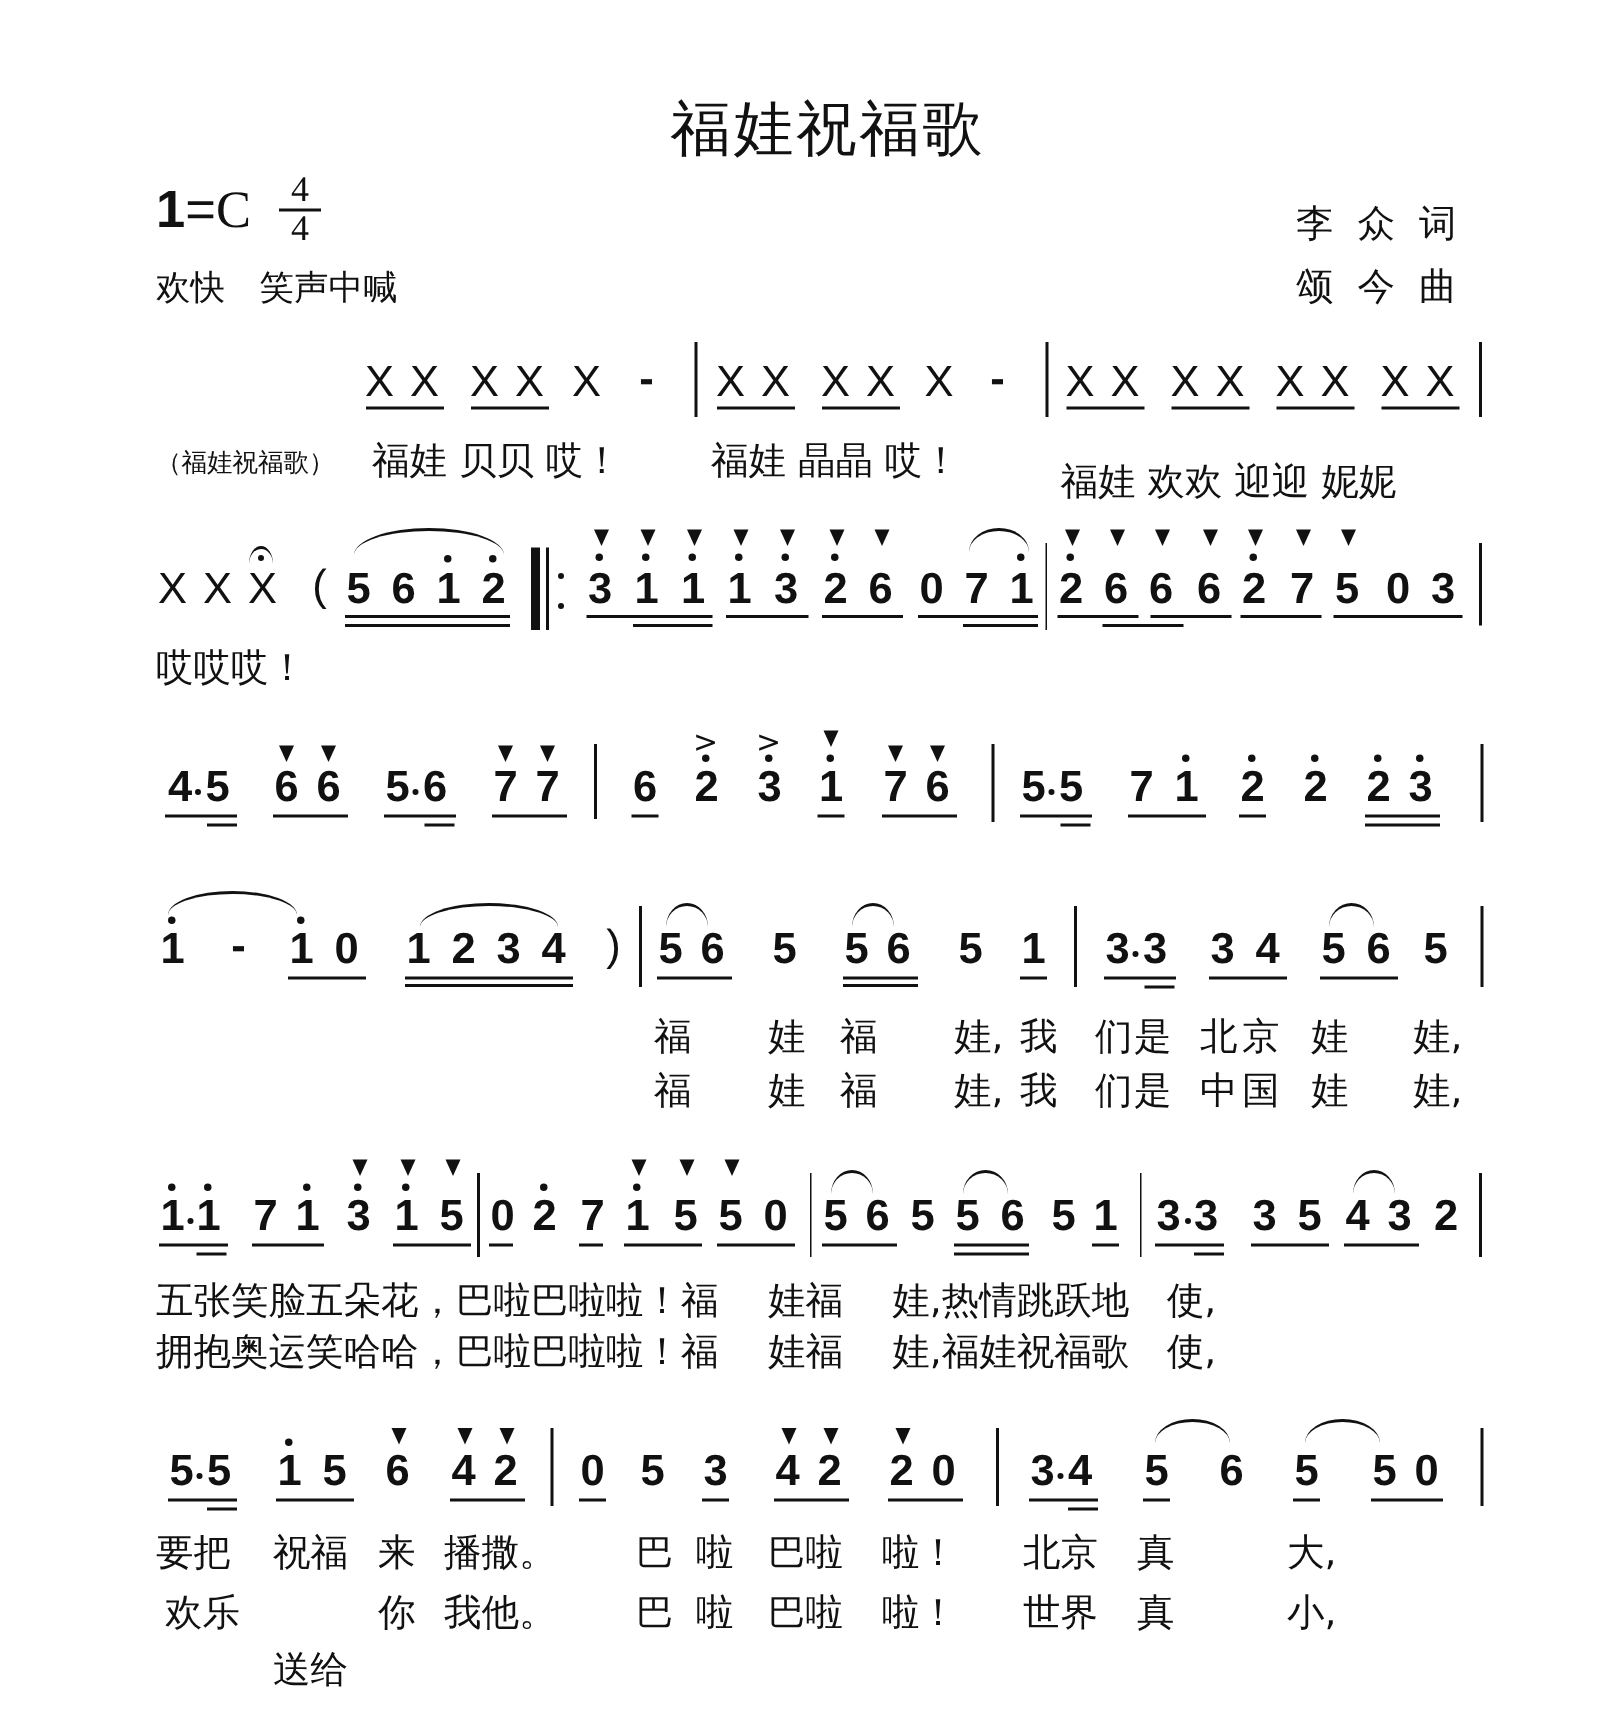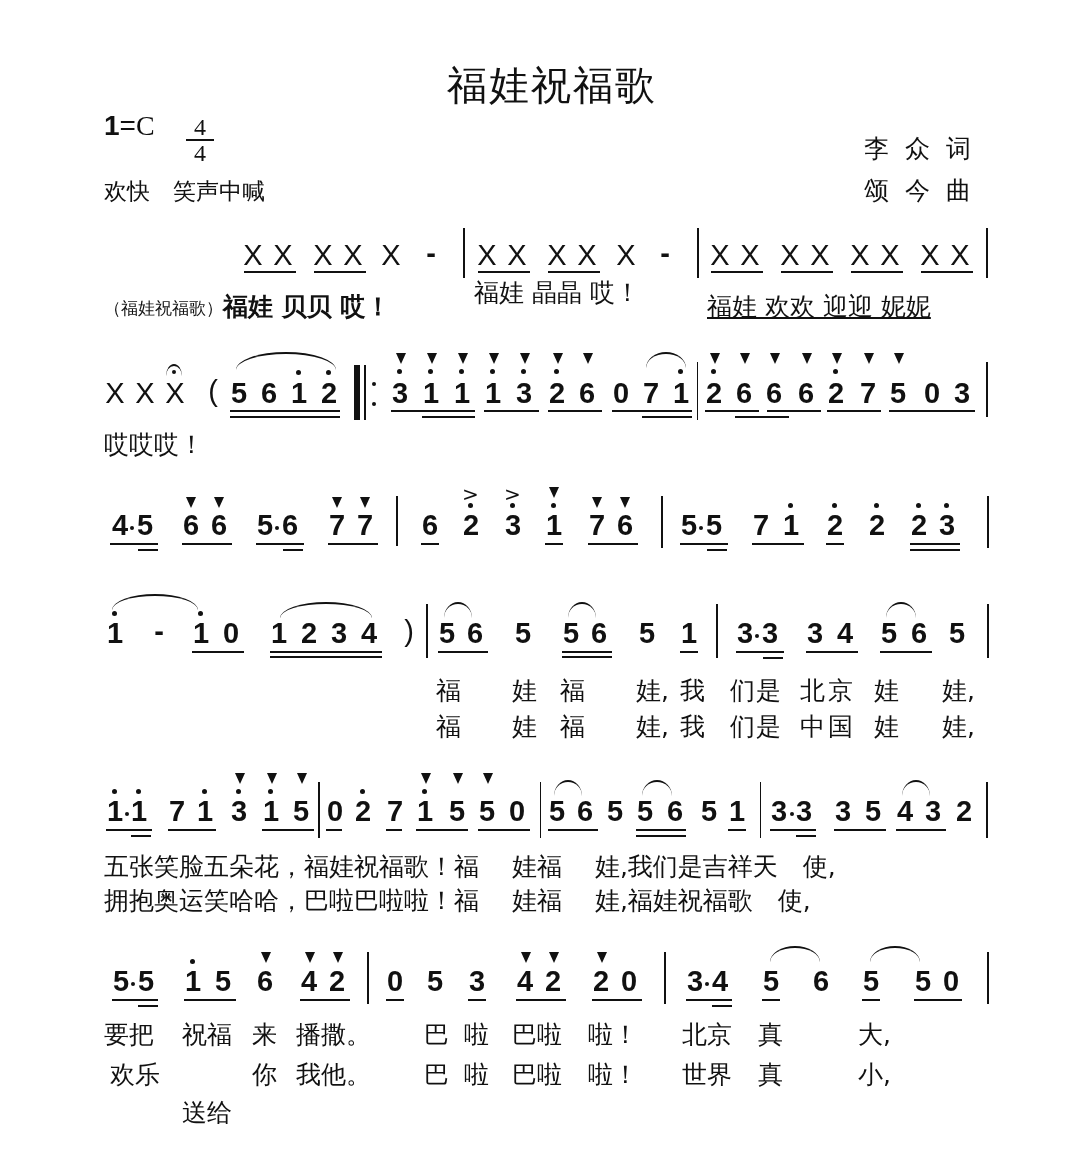--- a/index.html
+++ b/index.html
@@ -1,19 +1,19 @@
 <!DOCTYPE html>
 <html><head>
 <meta charset="utf-8">
 <style>
   html,body{margin:0;padding:0;background:#fff;}
   body{width:1071px;height:1156px;position:relative;overflow:hidden;color:#111;font-family:"DejaVu Sans","Liberation Sans",sans-serif;}
   .abs{position:absolute;}
   .title{left:0;width:1104px;top:58px;text-align:center;font-size:40px;letter-spacing:2px;font-family:"DejaVu Sans",sans-serif;font-weight:400;}
-  .key{left:104px;top:110px;font-size:28px;font-family:"Liberation Sans",sans-serif;}
+  .key{left:104px;top:120px;font-size:35px;font-family:"Liberation Sans",sans-serif;}
   .key b{font-weight:700;}
   .frac{position:absolute;left:186px;top:116px;width:28px;text-align:center;font-family:"Liberation Serif",serif;font-size:24px;line-height:22px;}
   .frac .line{height:2px;background:#111;margin:1px 0;}
   .tempo{left:104px;top:176px;font-size:23px;}
   .credit{right:84px;font-size:25px;letter-spacing:16px;}
   .note{position:absolute;font-family:"Liberation Sans",sans-serif;font-weight:700;font-size:29px;line-height:30px;width:22px;text-align:center;}
   .bar{position:absolute;width:2px;background:#111;}
   .ul{position:absolute;height:2px;background:#111;}
   .dot{position:absolute;width:5px;height:5px;border-radius:50%;background:#111;}
   .tri{position:absolute;width:0;height:0;border-left:5px solid transparent;border-right:5px solid transparent;border-top:11px solid #111;}
@@ -63,23 +63,23 @@
   <span class="note" style="left:849px;top:240px;font-weight:400;">X</span>
   <span class="note" style="left:879px;top:240px;font-weight:400;">X</span>
   <span class="note" style="left:919px;top:240px;font-weight:400;">X</span>
   <span class="note" style="left:949px;top:240px;font-weight:400;">X</span>
   <div class="ul" style="left:711px;top:271px;width:52px;"></div>
   <div class="ul" style="left:781px;top:271px;width:52px;"></div>
   <div class="ul" style="left:851px;top:271px;width:52px;"></div>
   <div class="ul" style="left:921px;top:271px;width:52px;"></div>
   <div class="bar" style="left:986px;top:228px;height:50px;"></div>
   <span class="lyr lyrsm" style="left:104px;top:297px;">（福娃祝福歌）</span>
-  <span class="lyr" style="left:223px;top:290px;font-weight:bold;">福娃 贝贝 哎！</span>
-  <span class="lyr" style="left:474px;top:276px;">福娃 晶晶 哎！</span>
-  <span class="lyr" style="left:707px;top:290px;text-decoration:underline;">福娃 欢欢 迎迎 妮妮</span>
+  <span class="lyr" style="left:248px;top:290px;">福娃 贝贝 哎！</span>
+  <span class="lyr" style="left:474px;top:290px;">福娃 晶晶 哎！</span>
+  <span class="lyr" style="left:707px;top:304px;">福娃 欢欢 迎迎 妮妮</span>
  </div>
 
  <div>
   <span class="note" style="left:104px;top:378px;font-weight:400;">X</span>
   <span class="note" style="left:134px;top:378px;font-weight:400;">X</span>
   <span class="note" style="left:164px;top:378px;font-weight:400;">X</span>
   <div class="slur" style="left:166px;top:364px;width:16px;height:10px;"></div>
   <div class="dot" style="left:172px;top:370px;width:4px;height:4px;"></div>
   <span class="note" style="left:202px;top:376px;font-weight:400;">(</span>
   <span class="note" style="left:228px;top:378px;">5</span>
@@ -352,21 +352,21 @@
   <div class="ul" style="left:796px;top:835px;width:20px;"></div>
   <span class="note" style="left:832px;top:796px;">3</span>
   <span class="note" style="left:862px;top:796px;">5</span>
   <div class="ul" style="left:834px;top:829px;width:52px;"></div>
   <span class="note" style="left:894px;top:796px;">4</span>
   <span class="note" style="left:922px;top:796px;">3</span>
   <div class="slur" style="left:902px;top:780px;width:28px;height:14px;"></div>
   <div class="ul" style="left:896px;top:829px;width:50px;"></div>
   <span class="note" style="left:953px;top:796px;">2</span>
   <div class="bar" style="left:986px;top:782px;height:56px;"></div>
-  <span class="lyr" style="left:104px;top:850px;">五张笑脸五朵花，福娃祝福歌！福　 娃福　 娃,我们是吉祥天　使,</span>
+  <span class="lyr" style="left:104px;top:850px;">五张笑脸五朵花，巴啦巴啦啦！福　 娃福　 娃,热情跳跃地　使,</span>
   <span class="lyr" style="left:104px;top:884px;">拥抱奥运笑哈哈，巴啦巴啦啦！福　 娃福　 娃,福娃祝福歌　使,</span>
  </div>
 
  <div>
   <span class="note" style="left:110px;top:966px;">5</span>
   <div class="dot" style="left:131px;top:982px;width:4px;height:4px;"></div>
   <span class="note" style="left:135px;top:966px;">5</span>
   <div class="ul" style="left:112px;top:999px;width:46px;"></div>
   <div class="ul" style="left:138px;top:1005px;width:20px;"></div>
   <span class="note" style="left:182px;top:966px;">1</span>

